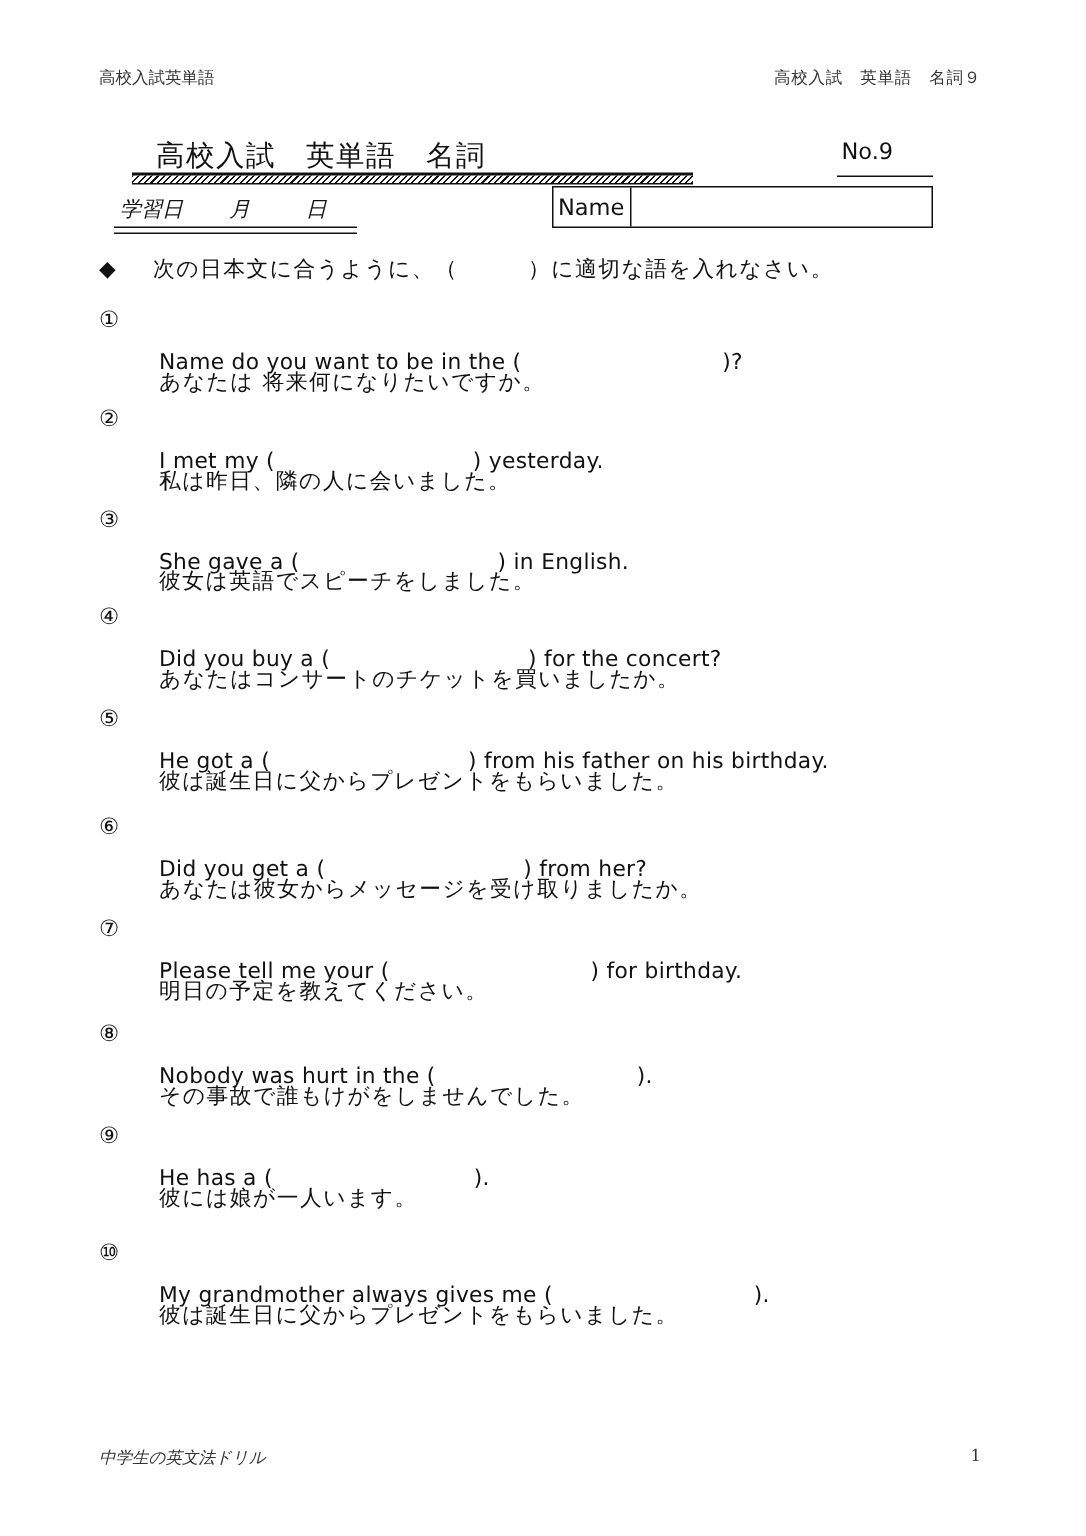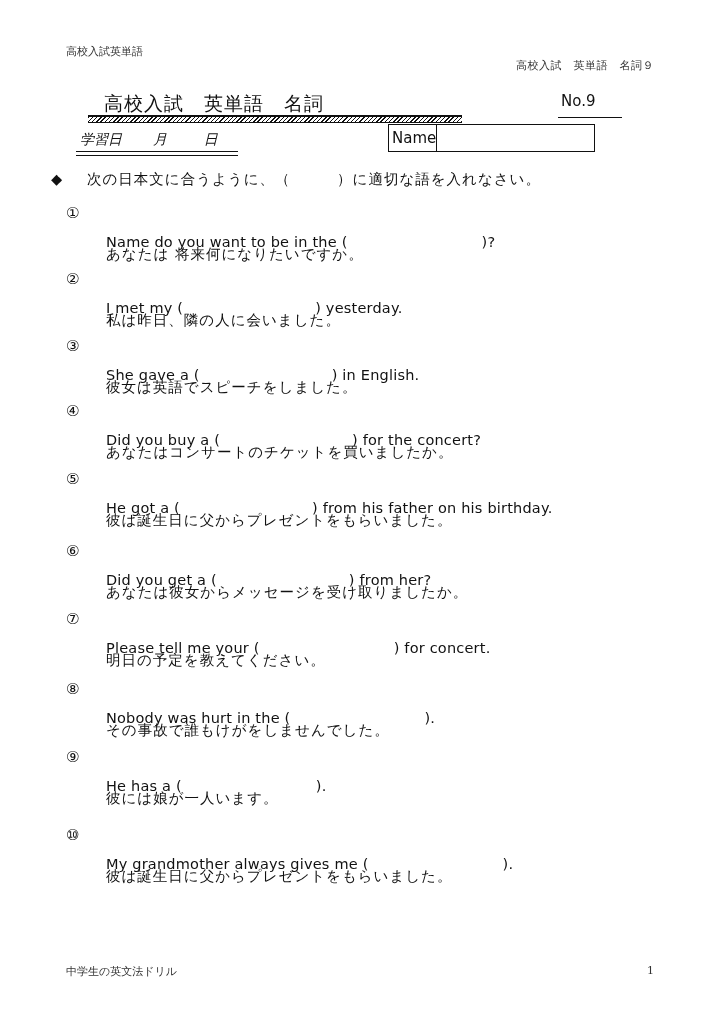--- a/index.html
+++ b/index.html
@@ -3,23 +3,23 @@
   <meta charset="utf-8">
   <style>
     html, body { margin: 0; padding: 0; background: #ffffff; }
     body {
       width: 724px; height: 1024px; position: relative; overflow: hidden;
       color: #111; font-family: "DejaVu Sans", "Liberation Sans", sans-serif;
     }
     .serif { font-family: "DejaVu Serif", "Liberation Serif", serif; }
     .hdr { position: absolute; top: 44px; font-size: 11px; color: #333; text-align: center; }
     .hdr-left { left: 66px; }
-    .hdr-right { right: 70px; letter-spacing: 0.5px; margin-top: 14px; }
+    .hdr-right { right: 70px; letter-spacing: 0.5px; }
     .ftr { position: absolute; top: 964px; font-size: 11px; color: #333; }
-    .ftr-left { left: 66px; }
+    .ftr-left { left: 66px; font-style: italic; }
     .ftr-right { right: 70px; }
 
     .title {
       position: absolute; left: 104px; top: 91px; font-size: 19px; letter-spacing: 1px; font-family: Liberation Mono, monospace;
     }
     .title-underline {
       position: absolute; left: 88px; top: 115px; width: 374px; height: 5px;
       border-top: 2px solid #111;
       background: repeating-linear-gradient(135deg, #111 0 1px, #fff 1px 3px);
       border-bottom: 1px solid #111;
@@ -28,30 +28,30 @@
     .no-underline { position: absolute; left: 558px; top: 117px; width: 64px; border-top: 1.5px solid #111; }
 
     .date-row { position: absolute; left: 80px; top: 131px; font-size: 14px; font-style: italic; }
     .date-row span { margin-right: 0; }
     .date-underline {
       position: absolute; left: 76px; top: 151px; width: 162px; height: 3px;
       border-top: 1.5px solid #111; border-bottom: 1.5px solid #111;
     }
 
     .name-box {
-      position: absolute; left: 368px; top: 124px; width: 207px; height: 28px;
-      border: 1.5px solid #111; box-sizing: border-box; display: flex; margin-left: 20px;
+      position: absolute; left: 368px; top: 124px; width: 254px; height: 28px;
+      border: 1.5px solid #111; box-sizing: border-box; display: flex;
     }
     .name-label {
       width: 52px; border-right: 1.5px solid #111; font-size: 15px;
       line-height: 26px; padding-left: 3px; box-sizing: border-box;
     }
     .name-input { flex: 1; border: none; outline: none; background: transparent; }
 
-    .instruction { position: absolute; left: 51px; top: 170px; font-size: 14.5px; letter-spacing: 1px; }
+    .instruction { position: absolute; left: 66px; top: 170px; font-size: 14.5px; letter-spacing: 1px; }
     .instruction .diamond { display: inline-block; width: 36px; }
 
     .q { position: absolute; left: 66px; font-size: 14.5px; }
     .q .num { position: absolute; left: 0; top: 0; width: 36px; font-size: 15px; }
     .q .ja { position: absolute; left: 40px; top: 0; white-space: nowrap; letter-spacing: 1px; margin-top: 41px; }
     .q .en { position: absolute; left: 40px; top: 30px; white-space: nowrap; letter-spacing: 0.2px; }
     .blank { display: inline-block; }
   </style>
 </head>
 <body>
@@ -110,21 +110,21 @@
       <span class="en"><span>He got a (</span><span class="blank" style="width:132px"></span><span>) from his father on his birthday.</span></span>
     </div>
     <div class="q" style="top: 542px;">
       <span class="num">⑥</span>
       <span class="ja">あなたは彼女からメッセージを受け取りましたか。</span>
       <span class="en"><span>Did you get a (</span><span class="blank" style="width:132px"></span><span>) from her?</span></span>
     </div>
     <div class="q" style="top: 610px;">
       <span class="num">⑦</span>
       <span class="ja">明日の予定を教えてください。</span>
-      <span class="en"><span>Please tell me your (</span><span class="blank" style="width:134px"></span><span>) for concert.</span></span>
+      <span class="en"><span>Please tell me your (</span><span class="blank" style="width:134px"></span><span>) for birthday.</span></span>
     </div>
     <div class="q" style="top: 680px;">
       <span class="num">⑧</span>
       <span class="ja">その事故で誰もけがをしませんでした。</span>
       <span class="en"><span>Nobody was hurt in the (</span><span class="blank" style="width:134px"></span><span>).</span></span>
     </div>
     <div class="q" style="top: 748px;">
       <span class="num">⑨</span>
       <span class="ja">彼には娘が一人います。</span>
       <span class="en"><span>He has a (</span><span class="blank" style="width:134px"></span><span>).</span></span>

